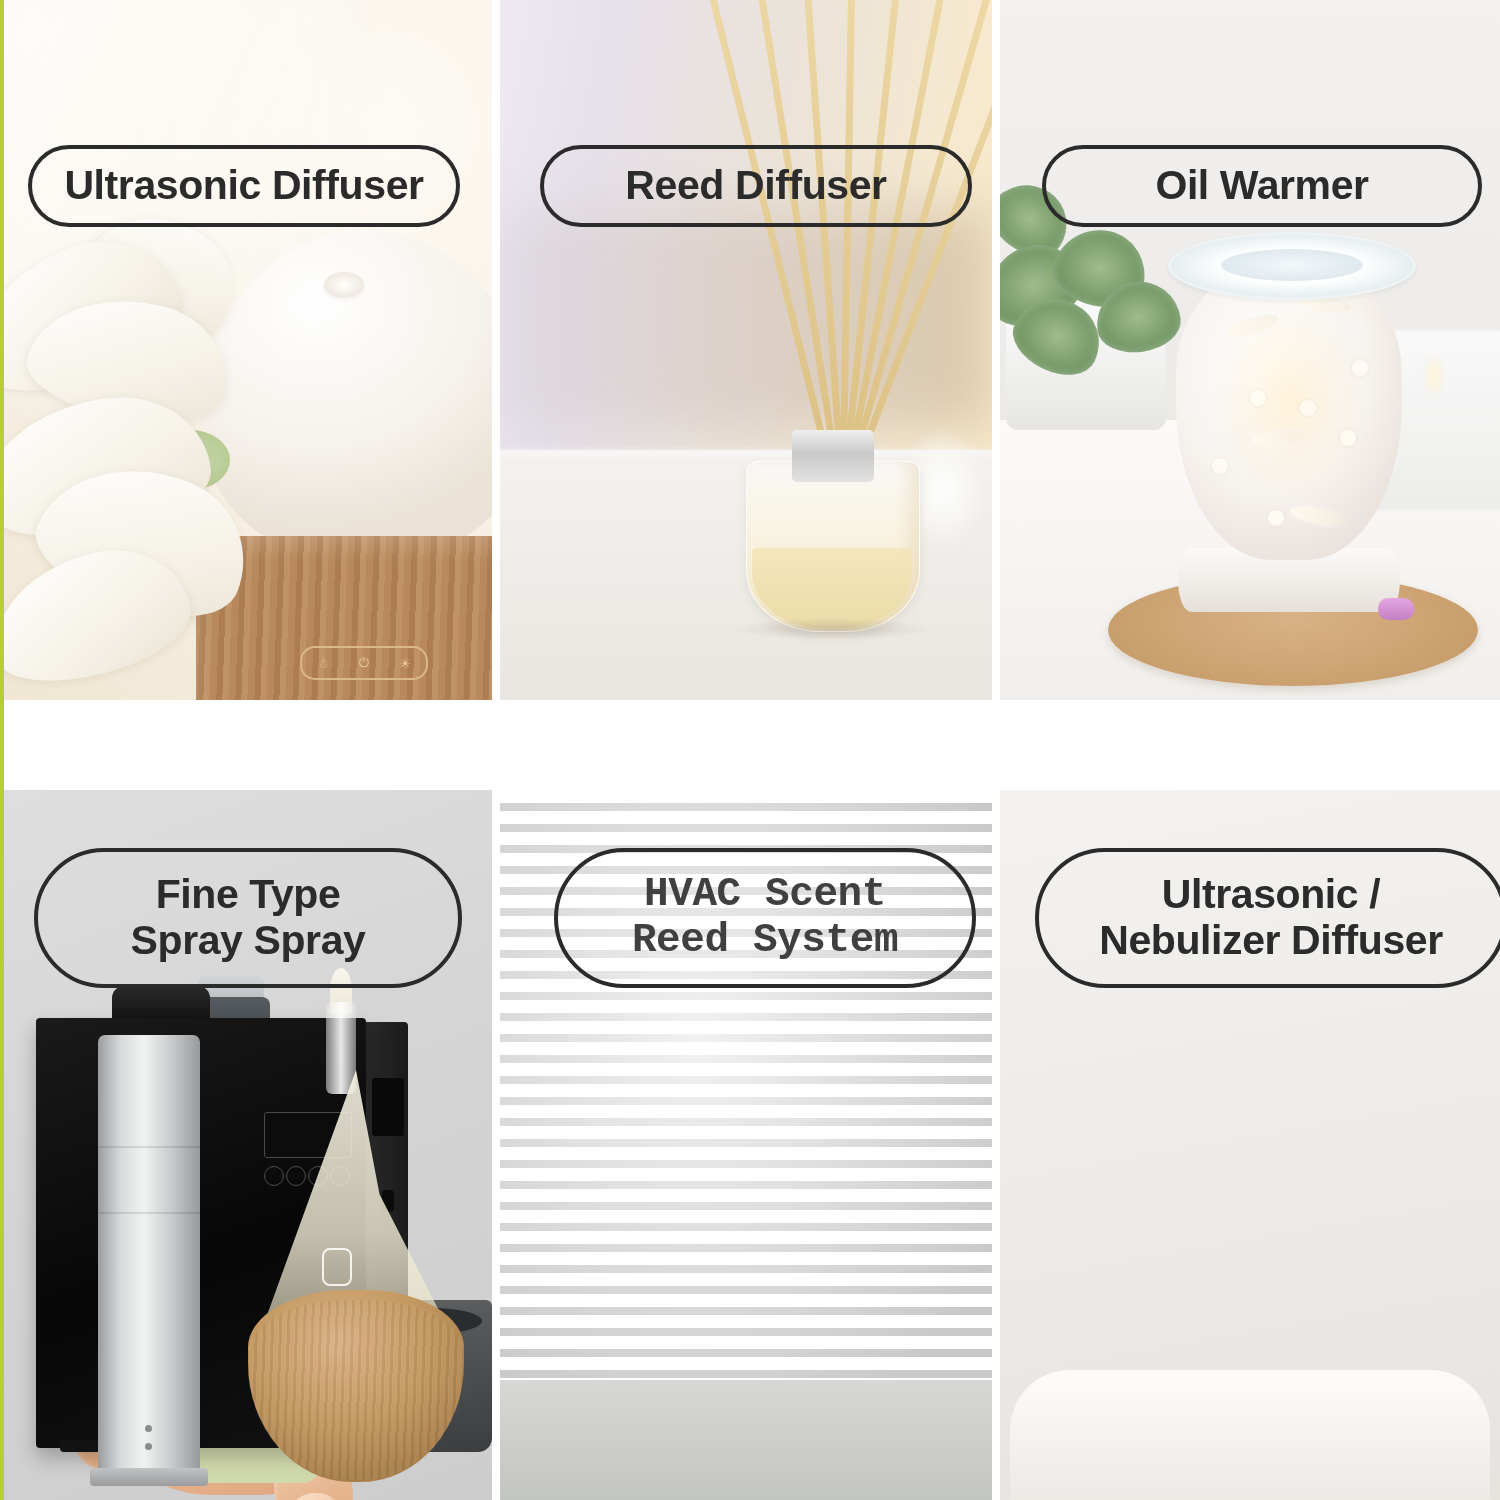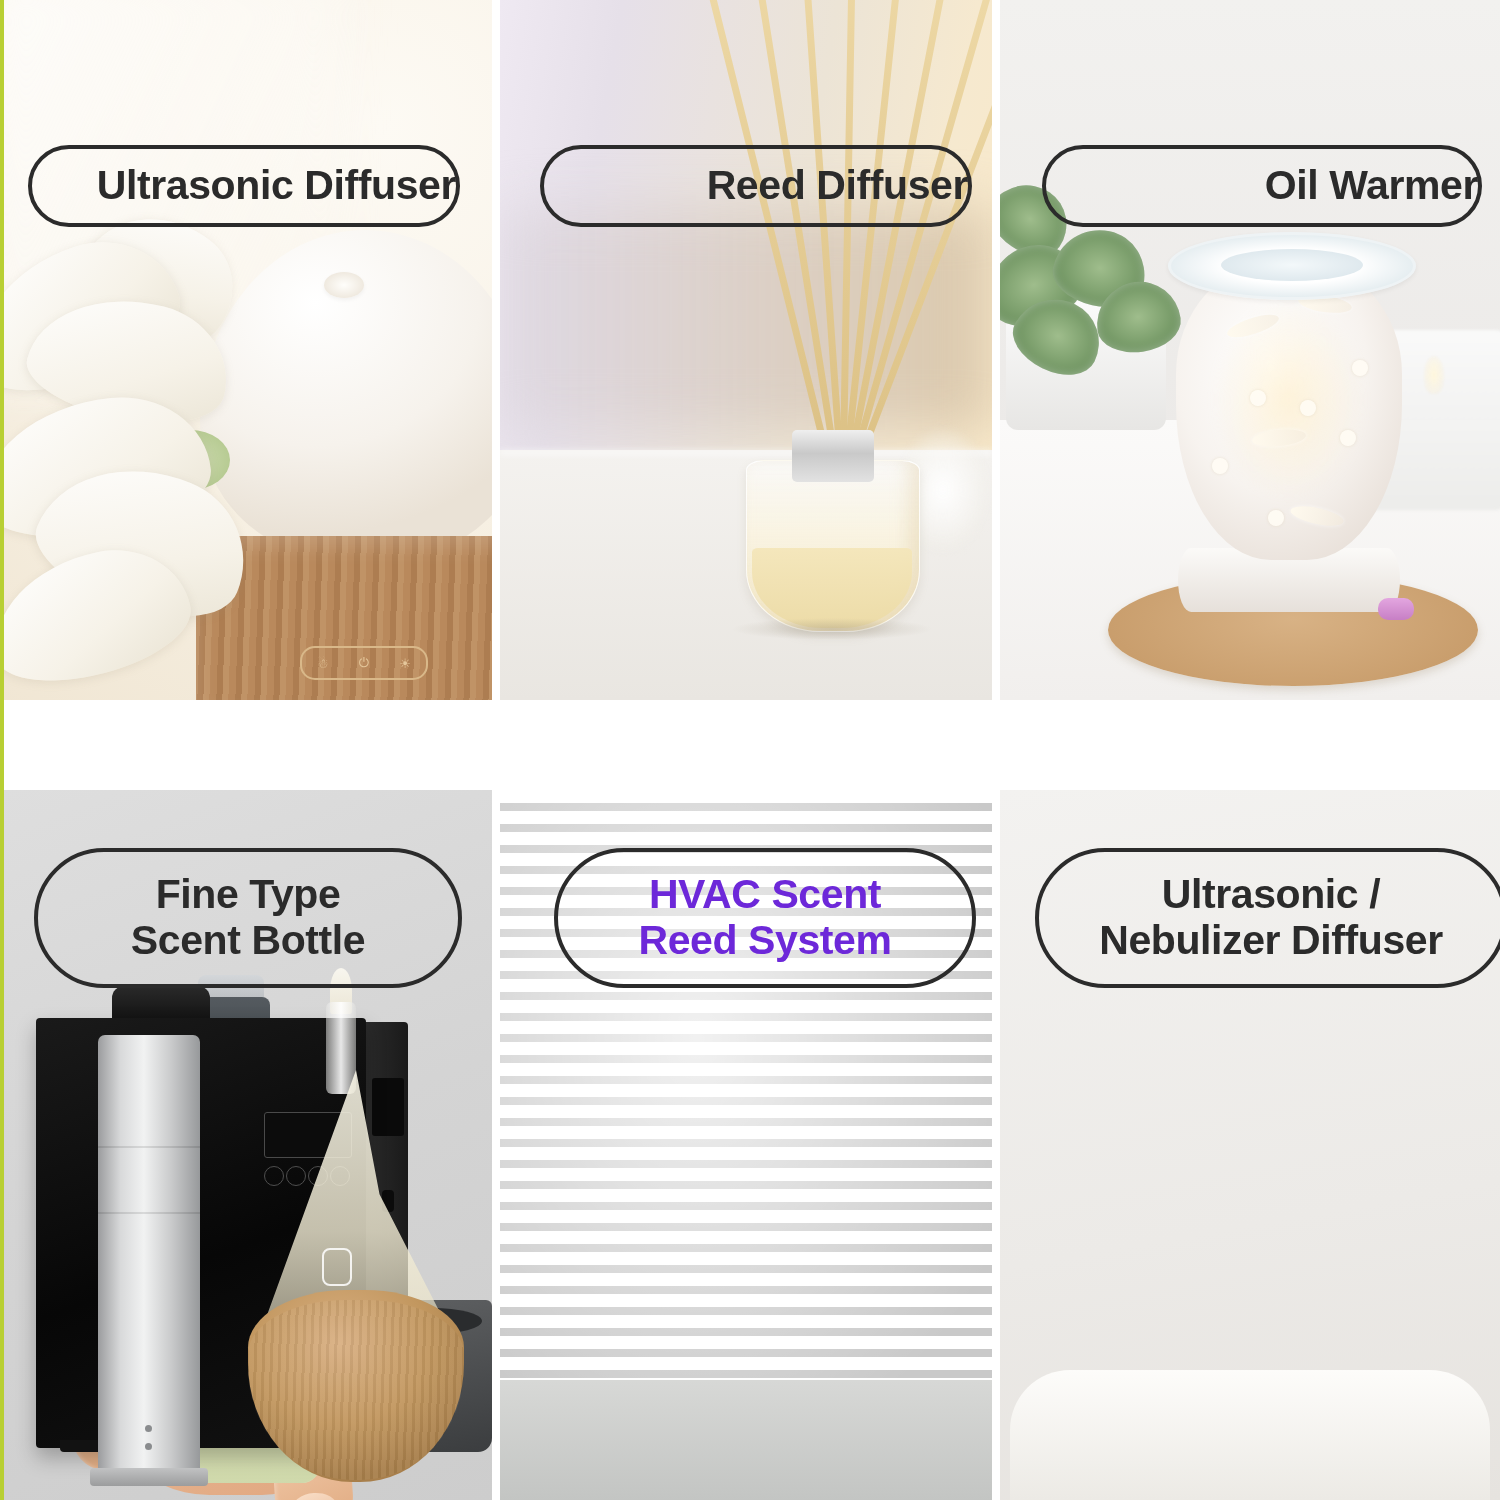--- a/index.html
+++ b/index.html
@@ -16,21 +16,21 @@
   .r2{top:790px;height:710px;}
   .c1{left:0;width:492px;}
   .c2{left:500px;width:492px;}
   .c3{left:1000px;width:500px;}
 
   
   .pill{position:absolute;z-index:40;border:4px solid #2b2b2b;border-radius:999px;
         display:flex;align-items:center;justify-content:center;text-align:center;
         color:#2b2b2b;font-weight:700;letter-spacing:-0.4px;background:transparent;
         line-height:1.12;box-sizing:border-box;}
-  .pill.one{height:82px;font-size:41px;justify-content:flex-end;}
+  .pill.one{height:82px;font-size:41px;}
   .pill.two{height:140px;font-size:41px;padding:0 18px;}
 
   .p-ultra{left:28px;top:145px;width:432px;}
   .p-reed{left:540px;top:145px;width:432px;}
   .p-warm{left:1042px;top:145px;width:440px;}
   .p-mist{left:34px;top:848px;width:428px;}
   .p-hvac{left:554px;top:848px;width:422px;}
   .p-neb{left:1035px;top:848px;width:472px;}
 
   
@@ -437,24 +437,24 @@
   </div>
   <div class="pill one p-warm" style="border-color: rgb(43, 43, 43); color: rgb(43, 43, 43);">
     <span>Oil Warmer</span>
   </div>
   <div class="pill one p-reed" style="border-color: rgb(43, 43, 43); color: rgb(43, 43, 43);">
     <span>Reed Diffuser</span>
   </div>
   <div class="pill two p-mist" style="border-color: rgb(43, 43, 43); color: rgb(43, 43, 43);">
     <span>
       <span>Fine Type</span><br>
-      <span>Scent Bottle</span>
+      <span>Spray Spray</span>
     </span>
   </div>
-  <div class="pill two p-hvac" style="border-color: rgb(43, 43, 43); color: #6d28d9;">
+  <div class="pill two p-hvac" style="border-color: rgb(43, 43, 43); color: #404040; font-family: Liberation Mono, monospace;">
     <span>
       <span>HVAC Scent</span><br>
       <span>Reed System</span>
     </span>
   </div>
   <div class="pill two p-neb" style="border-color: rgb(43, 43, 43); color: rgb(43, 43, 43);">
     <span>
       <span>Ultrasonic /</span><br>
       <span>Nebulizer Diffuser</span>
     </span>

